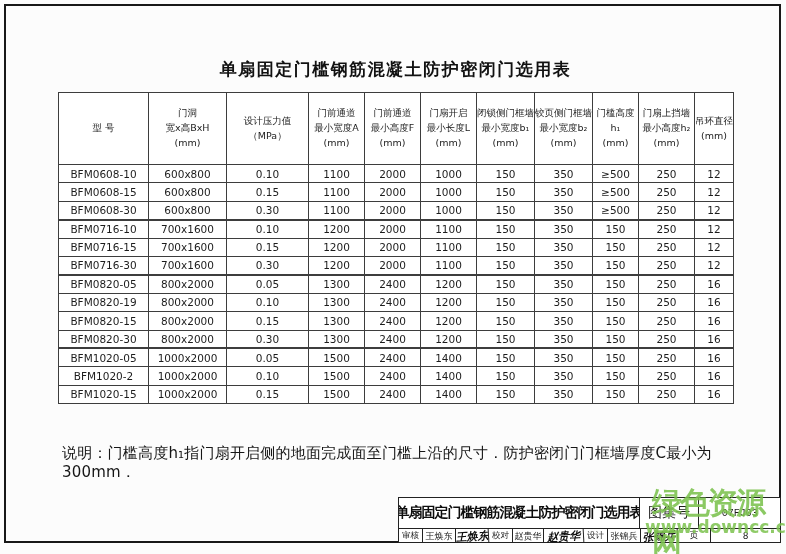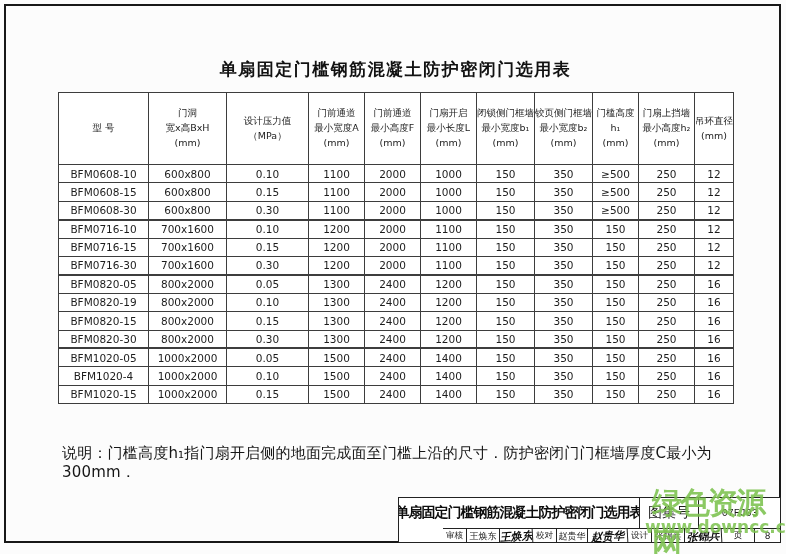--- a/index.html
+++ b/index.html
@@ -43,21 +43,21 @@
     font-size:15px; color:#161616; letter-spacing:0.2px;
   }
   
   .title-block {
     position:absolute; left:398px; top:497px; width:383px; height:46px;
     border:1px solid #222; background:#fff;
     display:flex; flex-direction:column;
   }
   .tb-row { display:flex; flex:none; }
   .tb-row.top { height:30px; }
-  .tb-row.bottom { height:15px; border-top:1px solid #222; flex:1;margin-left:44px; }
+  .tb-row.bottom { height:15px; border-top:1px solid #222; flex:1; }
   .tb-cell {
     border-right:1px solid #222;
     display:flex; align-items:center; justify-content:center;
     overflow:hidden; white-space:nowrap;
   }
   .tb-cell:last-child { border-right:none; }
   .tb-title { width:242px; font-size:14px; font-weight:bold; letter-spacing:-1px; color:#0d0d0d; }
   .tb-atlas-label { width:60px; font-size:14px; }
   .tb-atlas-no { width:81px; font-size:10px; font-family:Liberation Mono, monospace; }
   .tb-s { font-size:8.5px; }
@@ -270,21 +270,21 @@
         <td>1500</td>
         <td>2400</td>
         <td>1400</td>
         <td>150</td>
         <td>350</td>
         <td>150</td>
         <td>250</td>
         <td>16</td>
       </tr>
       <tr>
-        <td>BFM1020-4</td>
+        <td>BFM1020-2</td>
         <td>1000x2000</td>
         <td>0.10</td>
         <td>1500</td>
         <td>2400</td>
         <td>1400</td>
         <td>150</td>
         <td>350</td>
         <td>150</td>
         <td>250</td>
         <td>16</td>

